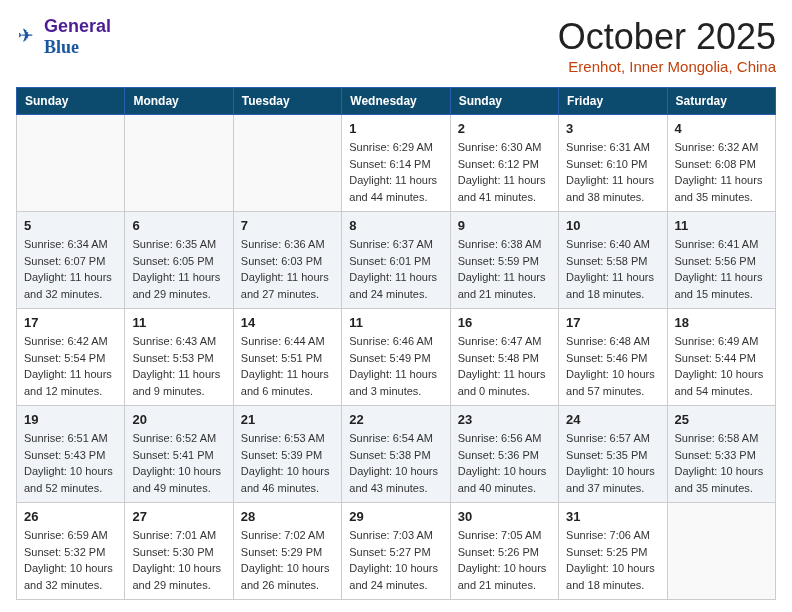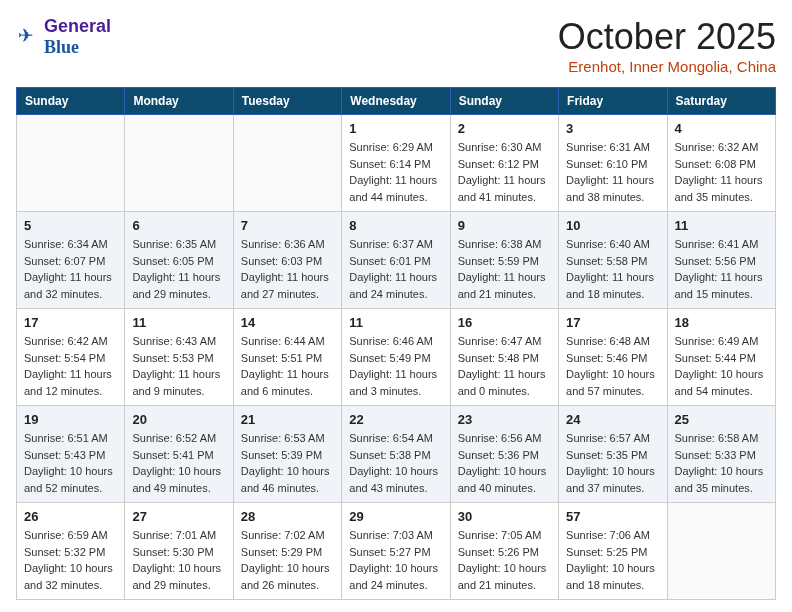--- a/index.html
+++ b/index.html
@@ -248,19 +248,19 @@
         </td>
         <td>
           <span class="day-number">29</span>
           <div class="day-info">Sunrise: 7:03 AM<br>Sunset: 5:27 PM<br>Daylight: 10 hours<br>and 24 minutes.</div>
         </td>
         <td>
           <span class="day-number">30</span>
           <div class="day-info">Sunrise: 7:05 AM<br>Sunset: 5:26 PM<br>Daylight: 10 hours<br>and 21 minutes.</div>
         </td>
         <td>
-          <span class="day-number">57</span>
+          <span class="day-number">31</span>
           <div class="day-info">Sunrise: 7:06 AM<br>Sunset: 5:25 PM<br>Daylight: 10 hours<br>and 18 minutes.</div>
         </td>
         <td class="empty"></td>
       </tr>
     </tbody>
 </table>
 
 </body></html>

